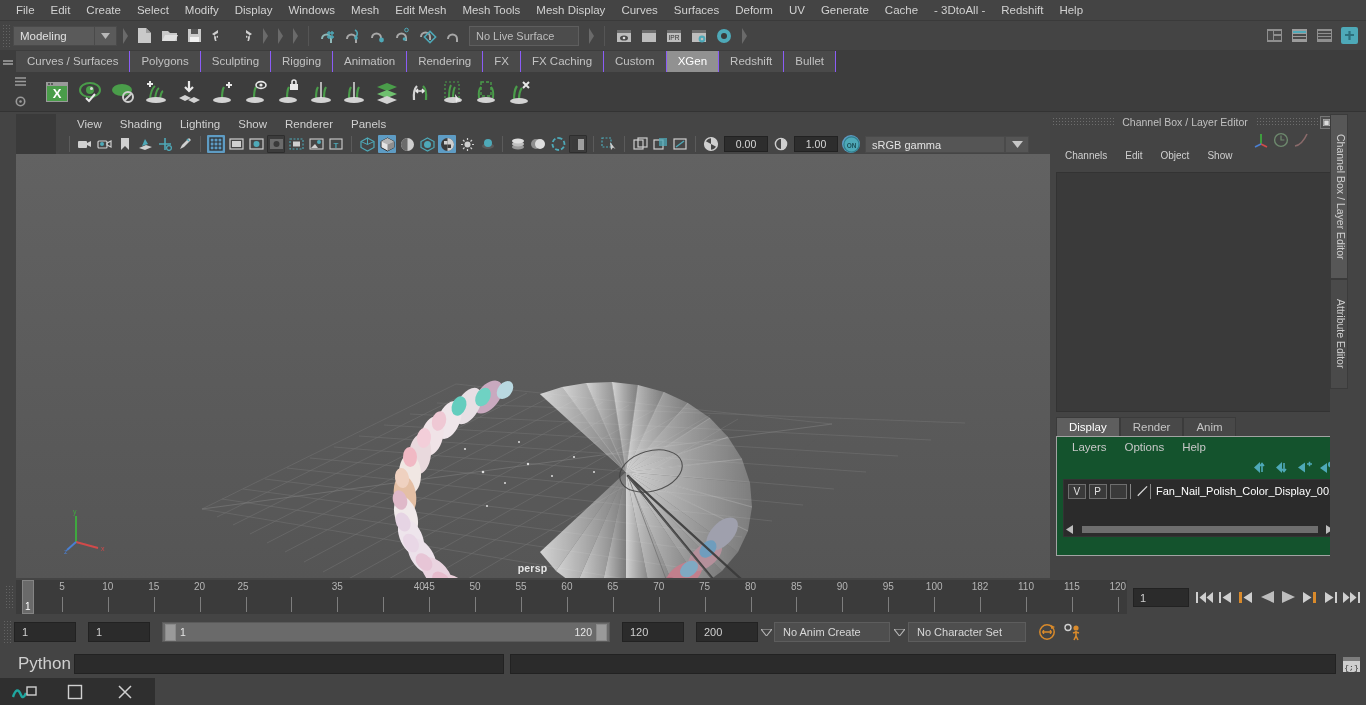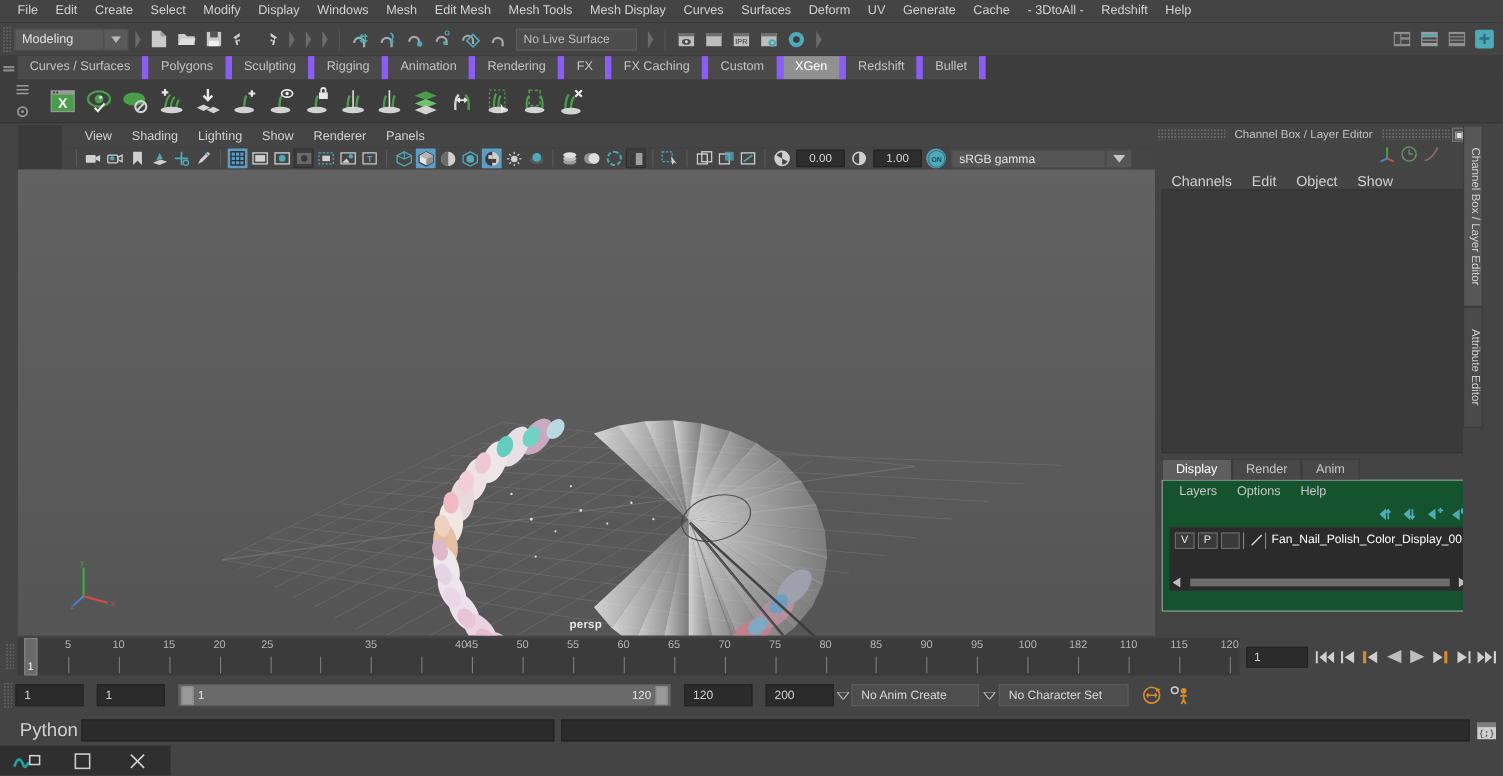--- a/index.html
+++ b/index.html
@@ -55,21 +55,21 @@
   .rtools{ position:absolute; right:4px; top:3px; display:flex; }
 
   
   .shelfbar{ height:22px; background:#3d3d3d; display:flex; align-items:flex-end; }
   .shelf-grip{
     width:16px;height:22px;display:flex;align-items:center;justify-content:center;
   }
   .shelf-grip i{ display:block;width:10px;height:2px;background:#8a8a8a;box-shadow:0 3px 0 #8a8a8a; }
   .shelf-tab{
     height:21px;line-height:21px;padding:0 11px;font-size:11.5px;color:#c2c2c2;
-    background:#4a4a4a; border-right:6px solid #8b5cf6; white-space:nowrap;
+    background:#4a4a4a; border-right:1px solid #8b5cf6; white-space:nowrap;
   }
   .shelf-tab.active{ background:#919191; color:#fff; }
 
   
   .shelfrow{ height:40px; background:#3d3d3d; display:flex; align-items:center; border-bottom:1px solid #333; }
   .shelf-side{ width:40px;height:40px;display:flex;flex-direction:column;align-items:center;justify-content:space-around; }
   .shelficon{ width:31px;height:32px;margin:0 1px;display:flex;align-items:center;justify-content:center; }
 
   
   .mainarea{ position:absolute; left:0; top:114px; right:0; height:464px; }
@@ -104,21 +104,21 @@
   }
   .axis-gizmo{ position:absolute; left:48px; bottom:24px; width:46px; height:46px; }
 
   
   .rightpanel{ position:absolute; left:1052px; top:0; width:296px; height:464px; background:#444; }
   .rp-title{ height:16px; display:flex; align-items:center; font-size:10.5px; color:#c0c0c0; }
   .dots{ flex:1; height:10px; background-image:radial-gradient(#6d6d6d 38%, transparent 40%); background-size:3px 3px; }
   .rp-title .t{ padding:0 8px; white-space:nowrap; }
   .wbtn{ width:13px;height:13px;border:1px solid #777;margin-left:2px;display:flex;align-items:center;justify-content:center;font-size:9px;color:#ddd;background:#4e4e4e; }
   .rp-iconrow{ height:20px; display:flex; align-items:center; justify-content:flex-end; padding-right:36px; }
-  .rp-menus{ height:22px; display:flex; align-items:flex-end; font-size:13px; padding-left:4px; }
+  .rp-menus{ height:22px; display:flex; align-items:flex-start; font-size:10px; padding-left:4px; }
   .rp-menus span{ padding:0 9px; color:#d0d0d0; }
   .channelbox{ height:240px; background:#3a3a3a; border:1px solid #333; margin:0 4px; }
   .vert-tabs{ position:absolute; right:0; top:0; width:18px; height:464px; background:#444; }
   .vtab{
     writing-mode:vertical-rl; font-size:10.5px; color:#cfcfcf; text-align:center;
     padding:8px 0; background:#4a4a4a; border:1px solid #3b3b3b; width:18px;
   }
   .vtab.sel{ background:#575757; }
 
   .layertabs{ display:flex; align-items:flex-end; height:20px; margin:4px 0 0 4px; }

